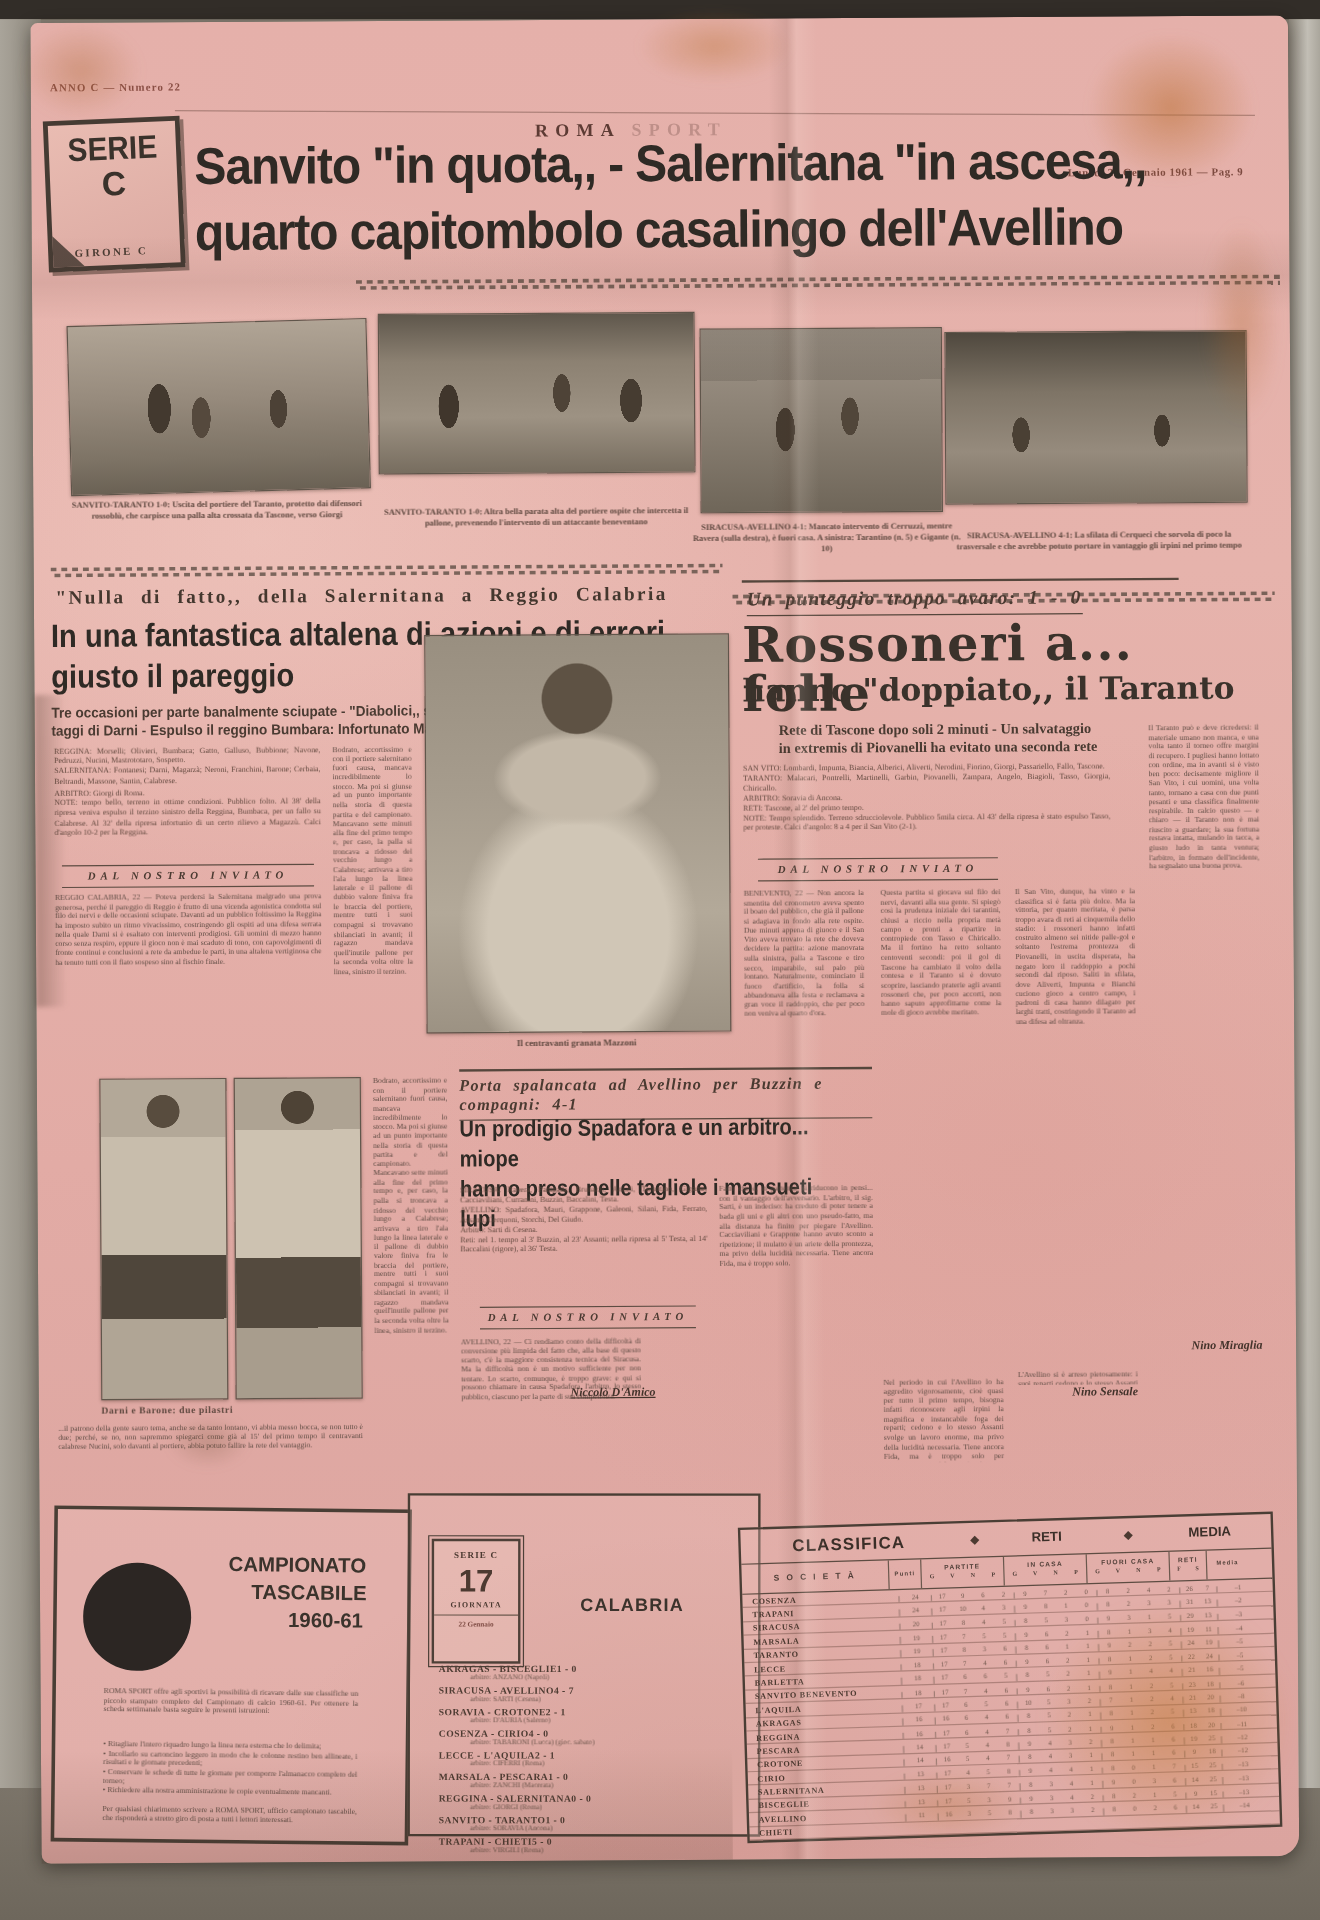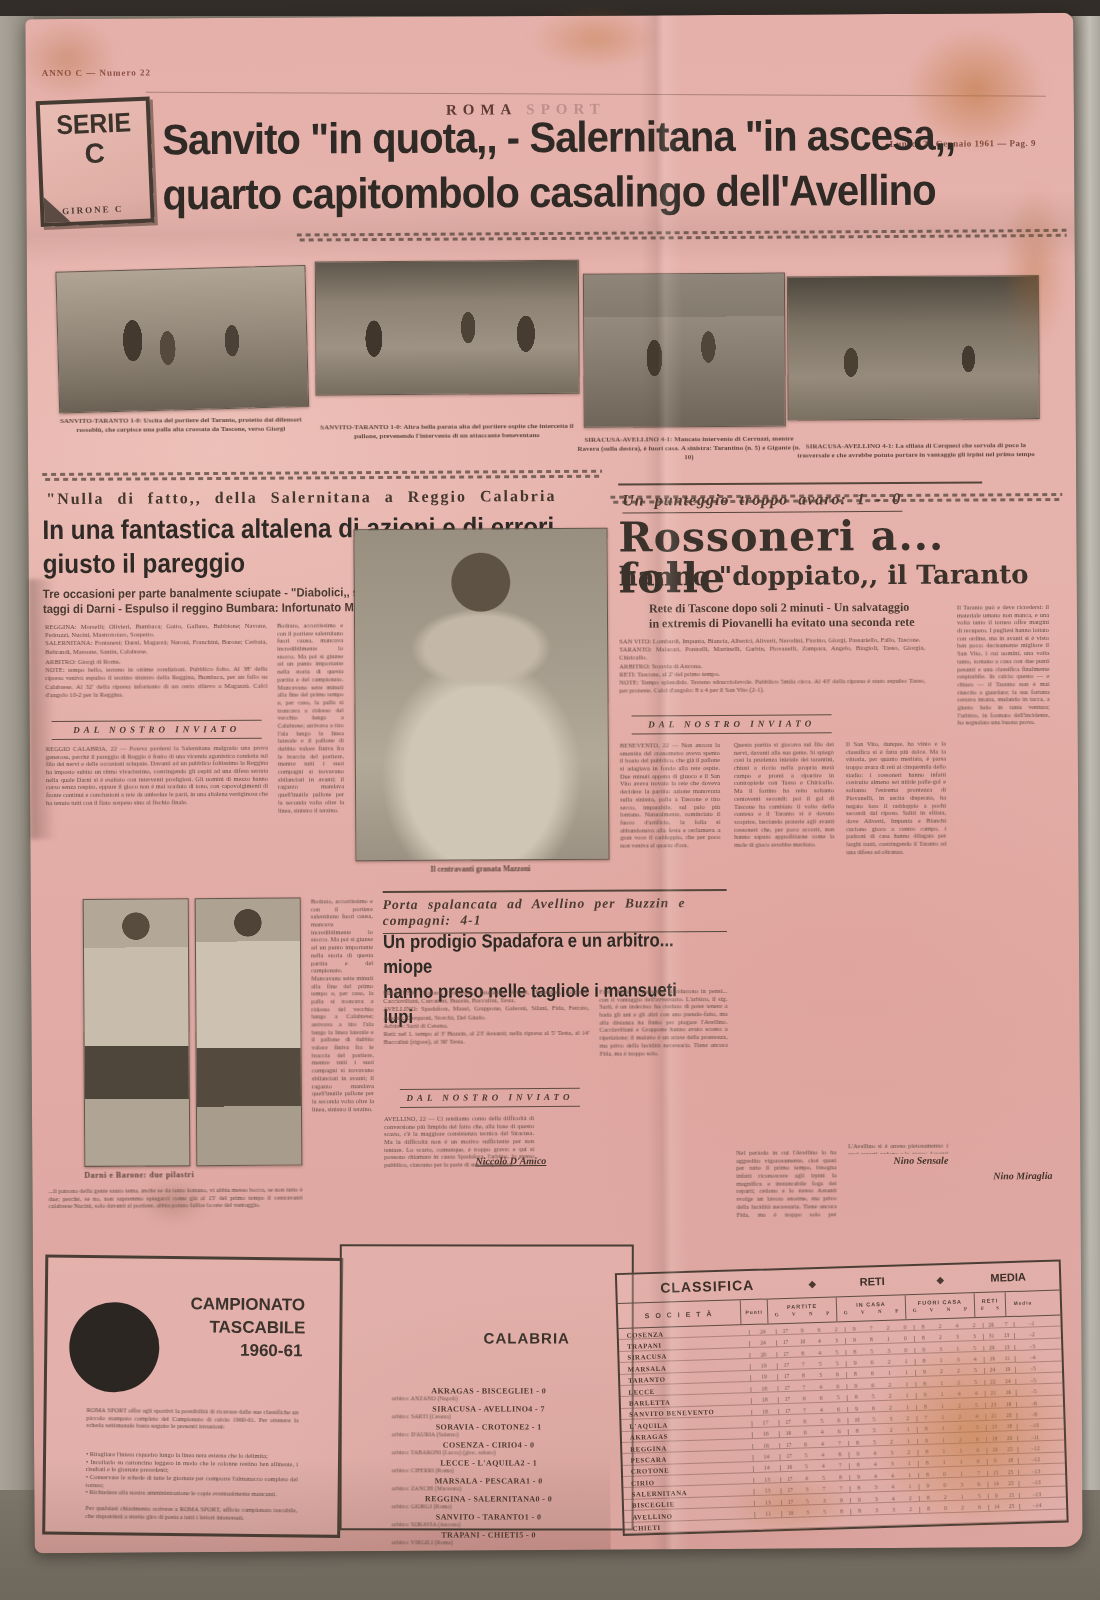--- a/index.html
+++ b/index.html
@@ -32,21 +32,21 @@
   .dni{font:italic 700 9px/1 "Liberation Serif",serif;color:#4a3a31;text-align:center;letter-spacing:4px;
        border-top:1px solid #5d4c42;border-bottom:1px solid #5d4c42;padding:4px 0;}
   .byline{font:italic 700 10px/1 "Liberation Serif",serif;color:#43332b;text-align:right;}
   .kick-serif{font:700 16px/1.2 "Liberation Serif",serif;color:#44372e;letter-spacing:2px;word-spacing:7px;}
   .kick-it{font:italic 700 15px/1.2 "Liberation Serif",serif;color:#4a3a31;letter-spacing:1px;word-spacing:5px;}
   .hl-sans{font-family:"Liberation Sans",sans-serif;font-weight:700;color:#2f2a25;white-space:pre-line;}
   .sub-bold{font-family:"Liberation Sans",sans-serif;font-weight:700;color:#4a3b32;white-space:pre-line;}
   .photo{border:1px solid #60564b;box-shadow:0 1px 3px rgba(40,25,15,.35);}
   
   .res-item{margin-bottom:2.2px;}
-  .res-row{display:flex;justify-content:center;font:700 8px/1.15 "Liberation Serif",serif;color:#4e3c33;letter-spacing:.4px;}
+  .res-row{display:flex;justify-content:flex-start;font:700 8px/1.15 "Liberation Serif",serif;color:#4e3c33;letter-spacing:.4px;}
   .res-ref{font:6px/1.1 "Liberation Serif",serif;color:#6b544a;text-align:left;padding-left:26px;filter:blur(.2px);}
   
   .cl-wrap{background:rgba(235,190,182,.35);border:2px solid #4a3e35;}
   .cl-head{display:flex;align-items:center;height:28px;border-bottom:1px solid #5d4c42;color:#3b2f28;}
   .cl-sub{display:flex;height:24px;border-bottom:1px solid #5d4c42;color:#53413a;}
   .cl-soc{width:122px;}
   .cw-pt{width:26px;} .cw-v{width:17px;} .cw-r{width:15px;} .cw-m{width:34px;}
   .grp{border-left:1px solid #6a584d;display:flex;flex-direction:column;justify-content:center;}
   .grp .g-l{font:700 5.5px/1.4 "Liberation Sans",sans-serif;text-align:center;letter-spacing:1px;}
   .letters{display:flex;}
@@ -182,40 +182,46 @@
       <div class="lineup">NOTE: Tempo splendido. Terreno sdrucciolevole. Pubblico 5mila circa. Al 43' della ripresa è stato espulso Tasso, per proteste. Calci d'angolo: 8 a 4 per il San Vito (2-1).</div>
     </div>
     <div class="abs dni" style="left:602px;top:700px;width:200px;">DAL NOSTRO INVIATO</div>
     <div class="abs tiny" style="left:590px;top:726px;width:100px;height:140px;overflow:hidden;">BENEVENTO, 22 — Non ancora la smentita del cronometro aveva spento il boato del pubblico, che già il pallone si adagiava in fondo alla rete ospite. Due minuti appena di giuoco e il San Vito aveva trovato la rete che doveva decidere la partita: azione manovrata sulla sinistra, palla a Tascone e tiro secco, imparabile, sul palo più lontano. Naturalmente, cominciato il fuoco d'artificio, la folla si abbandonava alla festa e reclamava a gran voce il raddoppio, che per poco non veniva al quarto d'ora.</div>
     <div class="abs tiny" style="left:704px;top:726px;width:100px;height:404px;overflow:hidden;">Questa partita si giocava sul filo dei nervi, davanti alla sua gente. Si spiegò così la prudenza iniziale dei tarantini, chiusi a riccio nella propria metà campo e pronti a ripartire in contropiede con Tasso e Chiricallo. Ma il fortino ha retto soltanto centoventi secondi: poi il gol di Tascone ha cambiato il volto della contesa e il Taranto si è dovuto scoprire, lasciando praterie agli avanti rossoneri che, per poco accorti, non hanno saputo approfittarne come la mole di gioco avrebbe meritato.</div>
     <div class="abs tiny" style="left:704px;top:1134px;width:100px;height:70px;overflow:hidden;">Nel periodo in cui l'Avellino lo ha aggredito vigorosamente, cioè quasi per tutto il primo tempo, bisogna infatti riconoscere agli irpini la magnifica e instancabile foga dei reparti; cedono e lo stesso Assanti svolge un lavoro enorme, ma privo della lucidità necessaria. Tiene ancora Fida, ma è troppo solo per impensierire una difesa così ordinata.</div>
     <div class="abs tiny" style="left:816px;top:726px;width:100px;height:398px;overflow:hidden;">Il San Vito, dunque, ha vinto e la classifica si è fatta più dolce. Ma la vittoria, per quanto meritata, è parsa troppo avara di reti ai cinquemila dello stadio: i rossoneri hanno infatti costruito almeno sei nitide palle-gol e soltanto l'estrema prontezza di Piovanelli, in uscita disperata, ha negato loro il raddoppio a pochi secondi dal riposo. Saliti in sfilata, dove Aliverti, Impunta e Bianchi cuciono gioco a centro campo, i padroni di casa hanno dilagato per larghi tratti, costringendo il Taranto ad una difesa ad oltranza.</div>
     <div class="abs tiny" style="left:816px;top:1128px;width:100px;height:12px;overflow:hidden;">L'Avellino si è arreso pietosamente: i suoi reparti cedono e lo stesso Assanti svolge un lavoro enorme ma sterile. Aver intercettato la palla (l'ha mandata a sbattere sotto la traversa e, quindi, in rete) è stato il solo merito di una ripresa giocata a testa bassa: piuttosto, per quel che conta, dava spettacolo, qualche volta, la girandola delle ali.</div>
     <div class="abs byline" style="left:816px;top:1142px;width:100px;">Nino Sensale</div>
     <div class="abs tiny" style="left:928px;top:590px;width:92px;height:548px;overflow:hidden;">Il Taranto può e deve ricredersi: il materiale umano non manca, e una volta tanto il torneo offre margini di recupero. I pugliesi hanno lottato con ordine, ma in avanti si è visto ben poco: decisamente migliore il San Vito, i cui uomini, una volta tanto, tornano a casa con due punti pesanti e una classifica finalmente respirabile. In calcio questo — e chiaro — il Taranto non è mai riuscito a guardare; la sua fortuna restava intatta, mulando in tacca, a giusto ludo in tanta ventura; l'arbitro, in formato dell'incidente, ha segnalato una buona prova.</div>
-    <div class="abs byline" style="left:928px;top:1158px;width:92px;">Nino Miraglia</div>
+    <div class="abs byline" style="left:928px;top:1104px;width:92px;">Nino Miraglia</div>
 
     <div class="abs" style="left:10px;top:1238px;width:292px;height:274px;border:3px solid #493e35;background:rgba(238,196,188,.35);transform:rotate(1deg);">
       <div style="position:absolute;left:22px;top:44px;width:90px;height:90px;border-radius:50%;background:#2c2623;"></div>
       <div style="position:absolute;left:120px;top:34px;width:160px;text-align:center;font:800 17px/1.35 'Liberation Sans',sans-serif;color:#3b332c;">
         <div>CAMPIONATO</div>
         <div style="padding-left:20px;">TASCABILE</div>
         <div style="padding-left:48px;">1960-61</div>
       </div>
       <div class="tiny" style="position:absolute;left:40px;top:148px;width:212px;">ROMA SPORT offre agli sportivi la possibilità di ricavare dalle sue classifiche un piccolo stampato completo del Campionato di calcio 1960-61. Per ottenere la scheda settimanale basta seguire le presenti istruzioni:</div>
       <div style="position:absolute;left:40px;top:192px;width:212px;" id="tascabile-bullets">
           <div class="tiny">• Ritagliare l'intero riquadro lungo la linea nera esterna che lo delimita;</div>
           <div class="tiny">• Incollarlo su cartoncino leggero in modo che le colonne restino ben allineate, i risultati e le giornate precedenti;</div>
           <div class="tiny">• Conservare le schede di tutte le giornate per comporre l'almanacco completo del torneo;</div>
           <div class="tiny">• Richiedere alla nostra amministrazione le copie eventualmente mancanti.</div>
         </div>
       <div class="tiny" style="position:absolute;left:40px;top:246px;width:212px;">Per qualsiasi chiarimento scrivere a ROMA SPORT, ufficio campionato tascabile, che risponderà a stretto giro di posta a tutti i lettori interessati.</div>
     </div>
 
     <div class="abs" style="left:306px;top:1228px;width:290px;height:282px;border:2px solid #493e35;background:rgba(238,198,190,.28);transform:rotate(.4deg);">
+      <div class="stamp" style="position:absolute;left:18px;top:36px;width:70px;height:100px;">
+        <div style="font:700 7.5px/1 'Liberation Serif',serif;margin-top:8px;letter-spacing:1px;">SERIE C</div>
+        <div style="font:800 26px/1 'Liberation Sans',sans-serif;margin-top:4px;">17</div>
+        <div style="font:700 6.5px/1 'Liberation Serif',serif;margin-top:5px;letter-spacing:1px;border-bottom:1px solid #6a584d;padding-bottom:4px;">GIORNATA</div>
+        <div style="font:700 6px/1 'Liberation Serif',serif;margin-top:5px;color:#7c4a42;">22 Gennaio</div>
+      </div>
       <div style="position:absolute;left:100px;top:84px;width:170px;text-align:center;font:800 15px/1 'Liberation Sans',sans-serif;color:#3b332c;letter-spacing:1px;">CALABRIA</div>
       <div style="position:absolute;left:24px;top:140px;width:246px;" id="results-list">
           <div class="res-item">
             <div class="res-row">
               <span>AKRAGAS - BISCEGLIE</span>
               <span>1 - 0</span>
             </div>
             <div class="res-ref">arbitro: ANZANO (Napoli)</div>
           </div>
           <div class="res-item">

